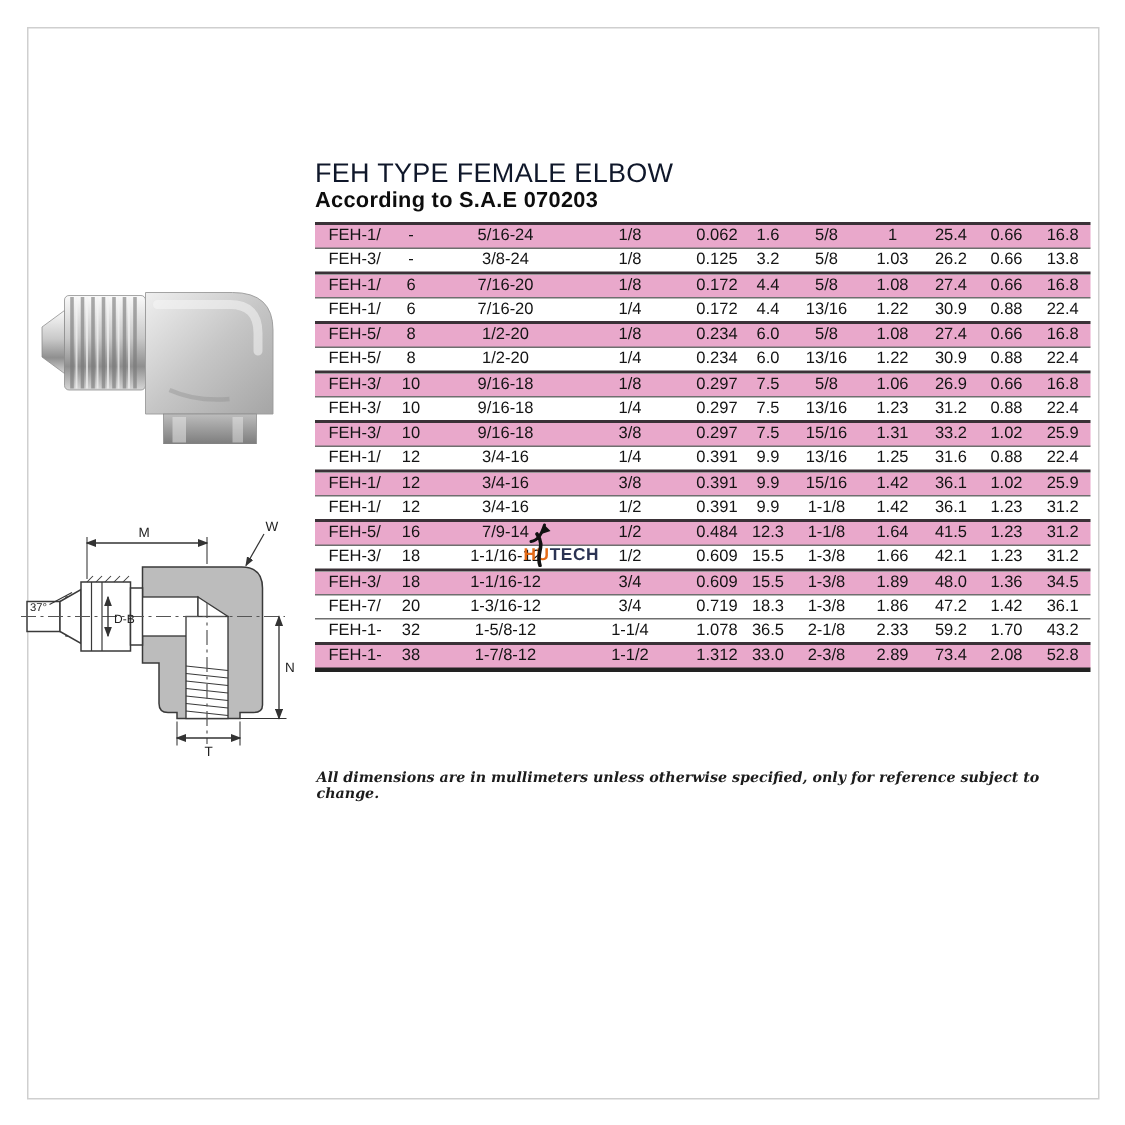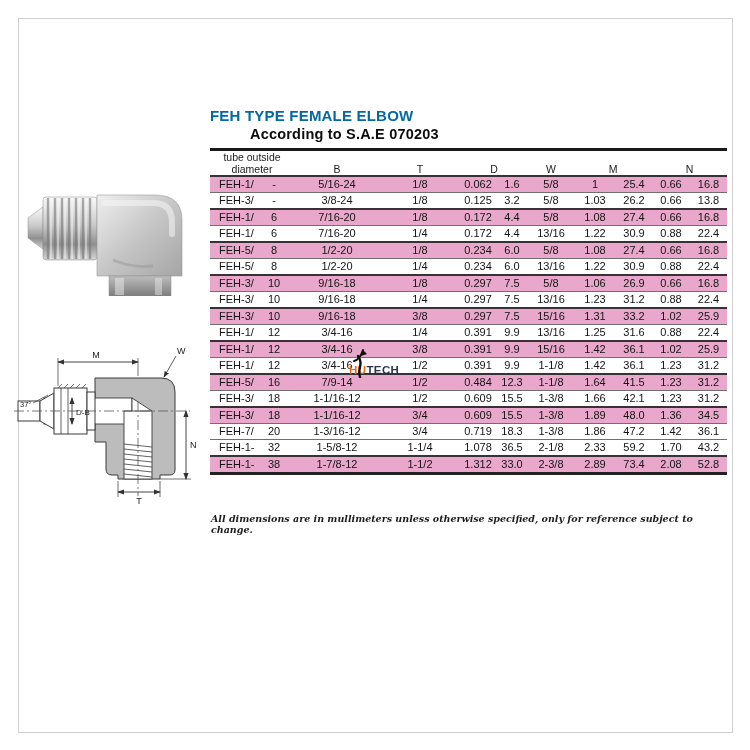--- a/index.html
+++ b/index.html
@@ -1,22 +1,22 @@
 <!DOCTYPE html>
 <html><head>
 <meta charset="utf-8">
 <style>
   html,body{margin:0;padding:0;background:#fff;}
   .sheet{position:relative;width:750px;height:750px;overflow:hidden;background:#fff;
          font-family:"Liberation Sans",sans-serif;color:#141414;}
   .frame{position:absolute;left:18px;top:18px;right:17px;bottom:17px;border:1px solid #cfcfcf;}
 
   .title-block{position:absolute;left:210px;top:106px;line-height:19px;}
-  .title-block .t1{font-size:15px;font-weight:bold;letter-spacing:.2px;color:#0369a1;}
-  .title-block .t2{font-size:14.5px;font-weight:bold;letter-spacing:.2px;color:#0d0d0d;margin-left:40px;}
+  .title-block .t1{font-size:18px;font-weight:normal;letter-spacing:.2px;color:#0f172a;}
+  .title-block .t2{font-size:14.5px;font-weight:bold;letter-spacing:.2px;color:#0d0d0d;}
 
   table.spec{position:absolute;left:210px;top:148px;width:517px;border-collapse:collapse;
              table-layout:fixed;}
   table.spec thead{border-top:3px solid #191919;border-bottom:2px solid #191919;}
   table.spec th{font-weight:400;font-size:10.5px;padding:0;text-align:center;color:#1a1a1a;}
   table.spec thead tr.grp th{height:16px;vertical-align:bottom;}
   table.spec thead tr.sub th{height:17px;vertical-align:middle;}
   table.spec td{font-size:11px;height:15px;line-height:15px;padding:0;text-align:center;
                 white-space:nowrap;overflow:hidden;}
   table.spec td:first-child{text-align:left;padding-left:9px;}
@@ -169,29 +169,20 @@
         <col style="width:80px">
       <col style="width:36px">
         <col style="width:32px">
         <col style="width:46px">
         <col style="width:42px">
       <col style="width:36px">
         <col style="width:38px">
         <col style="width:37px">
     </colgroup>
     <thead>
-      <tr class="grp" id="col-groups">
-          <th colspan="2">tube outside diameter</th>
-          <th colspan="1">B</th>
-          <th colspan="1">T</th>
-          <th colspan="2">D</th>
-          <th colspan="1">W</th>
-          <th colspan="2">M</th>
-          <th colspan="2">N</th>
-        </tr>
     </thead>
     <tbody id="table-body">
         <tr class="pink">
           <td>FEH-1/8</td>
           <td>-</td>
           <td>5/16-24</td>
           <td>1/8</td>
           <td>0.062</td>
           <td>1.6</td>
           <td>5/8</td>

